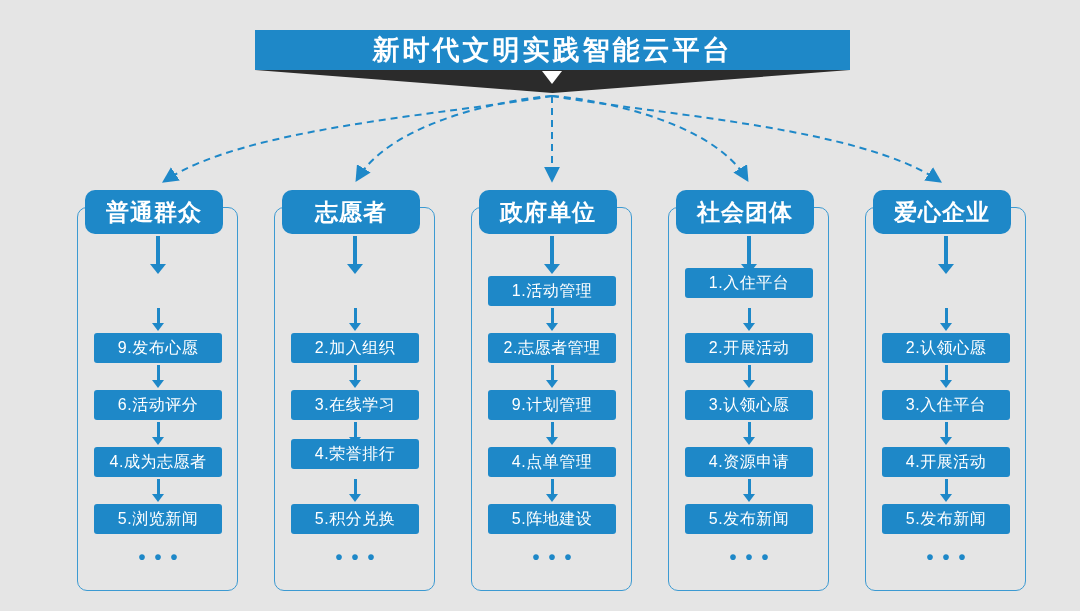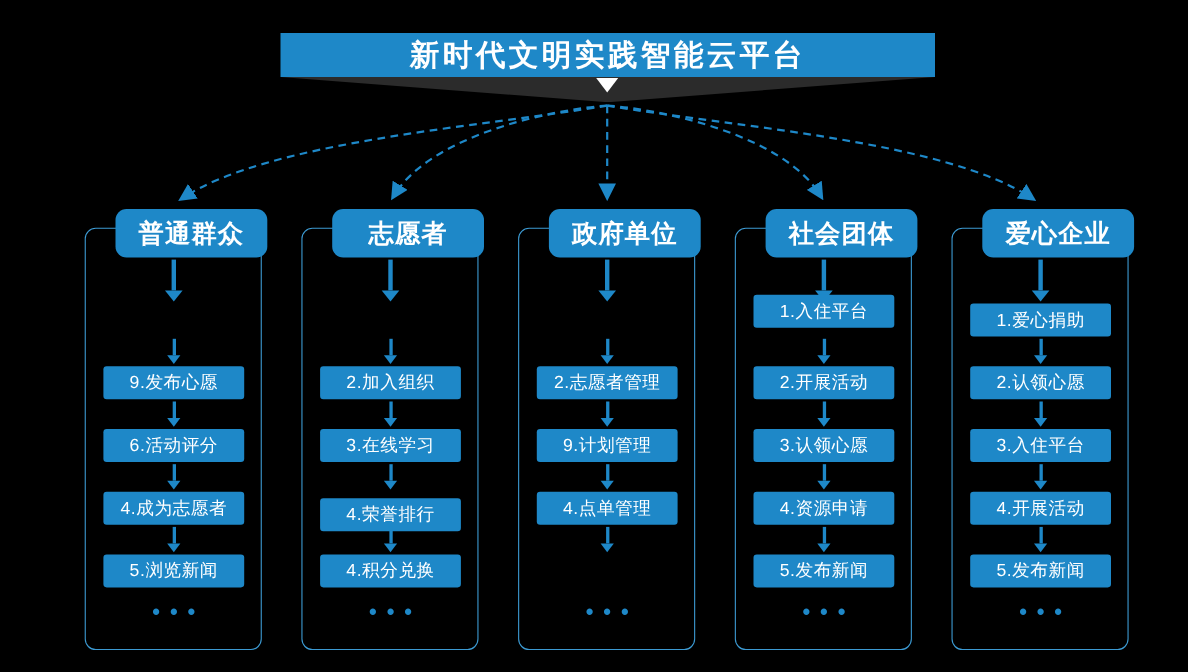--- a/index.html
+++ b/index.html
@@ -1,18 +1,18 @@
 <!DOCTYPE html>
 <html><head>
 <meta charset="utf-8">
 <title>新时代文明实践智能云平台</title>
 <style>
   html,body{margin:0;padding:0;background:#ffffff;}
   .stage{
-    position:relative;width:1080px;height:611px;background:#000000;
+    position:relative;width:1080px;height:611px;background:#e5e5e5;
     font-family:"Liberation Sans","DejaVu Sans",sans-serif;overflow:hidden;
   }
   
   .banner{
     position:absolute;left:255px;top:30px;width:595px;height:40px;
     background:#1e88c8;color:#ffffff;display:flex;align-items:center;justify-content:center;
     font-size:27px;font-weight:bold;letter-spacing:3px;
   }
   .ribbon{
     position:absolute;left:255px;top:70px;width:595px;height:23px;
@@ -26,21 +26,21 @@
   }
   
   svg.connectors{position:absolute;left:0;top:0;width:1080px;height:611px;pointer-events:none;}
   
   .column{position:absolute;top:190px;width:162px;height:405px;}
   .col-outline{
     position:absolute;left:0;top:17px;width:159px;height:382px;
     border:1.5px solid #3c9ad2;border-radius:10px;background:transparent;
   }
   .col-header{
-    position:absolute;left:28px;top:0;width:138px;height:44px;border-radius:10px;
+    position:absolute;left:8px;top:0;width:138px;height:44px;border-radius:10px;
     background:#1e88c8;color:#ffffff;display:flex;align-items:center;justify-content:center;
     font-size:23px;font-weight:bold;letter-spacing:1px;
   }
   .item{
     position:absolute;left:17px;width:128px;height:30px;border-radius:3px;
     background:#1e88c8;color:#ffffff;display:flex;align-items:center;justify-content:center;
     font-size:16px;letter-spacing:0.5px;
   }
   .v-arrow{
     position:absolute;left:50%;transform:translateX(-50%);
@@ -149,41 +149,44 @@
         <div class="stem"></div>
         <div class="head"></div>
       </div>
     <div class="item" style="top:200px">
         <span>3.在线学习</span>
       </div>
     <div class="v-arrow" style="top:232px;height:23px">
         <div class="stem"></div>
         <div class="head"></div>
       </div>
-    <div class="item" style="top:263px">
+    <div class="item" style="top:249px">
         <span>4.荣誉排行</span>
       </div>
     <div class="v-arrow" style="top:289px;height:23px">
         <div class="stem"></div>
         <div class="head"></div>
       </div>
     <div class="item" style="top:314px">
-        <span>4.积分兑换</span>
+        <span>5.积分兑换</span>
       </div>
     <div class="dots">•••</div>
   </div>
 
   <div class="column" style="left:471px">
     <div class="col-outline"></div>
     <div class="col-header">
       <span>政府单位</span>
     </div>
     <div class="v-arrow big" style="top:46px;height:38px">
         <div class="stem"></div>
         <div class="head"></div>
+      </div>
+    <div class="item" style="top:86px">
+        <span>1.活动管理</span>
       </div>
     <div class="v-arrow" style="top:118px;height:23px">
         <div class="stem"></div>
         <div class="head"></div>
       </div>
     <div class="item" style="top:143px">
         <span>2.志愿者管理</span>
       </div>
     <div class="v-arrow" style="top:175px;height:23px">
         <div class="stem"></div>
@@ -196,20 +199,23 @@
         <div class="stem"></div>
         <div class="head"></div>
       </div>
     <div class="item" style="top:257px">
         <span>4.点单管理</span>
       </div>
     <div class="v-arrow" style="top:289px;height:23px">
         <div class="stem"></div>
         <div class="head"></div>
       </div>
+    <div class="item" style="top:314px">
+        <span>5.阵地建设</span>
+      </div>
     <div class="dots">•••</div>
   </div>
 
   <div class="column" style="left:668px">
     <div class="col-outline"></div>
     <div class="col-header">
       <span>社会团体</span>
     </div>
     <div class="v-arrow big" style="top:46px;height:38px">
         <div class="stem"></div>
@@ -251,23 +257,20 @@
 
   <div class="column" style="left:865px">
     <div class="col-outline"></div>
     <div class="col-header">
       <span>爱心企业</span>
     </div>
     <div class="v-arrow big" style="top:46px;height:38px">
         <div class="stem"></div>
         <div class="head"></div>
       </div>
-    <div class="item" style="top:86px">
-        <span>1.爱心捐助</span>
-      </div>
     <div class="v-arrow" style="top:118px;height:23px">
         <div class="stem"></div>
         <div class="head"></div>
       </div>
     <div class="item" style="top:143px">
         <span>2.认领心愿</span>
       </div>
     <div class="v-arrow" style="top:175px;height:23px">
         <div class="stem"></div>
         <div class="head"></div>

